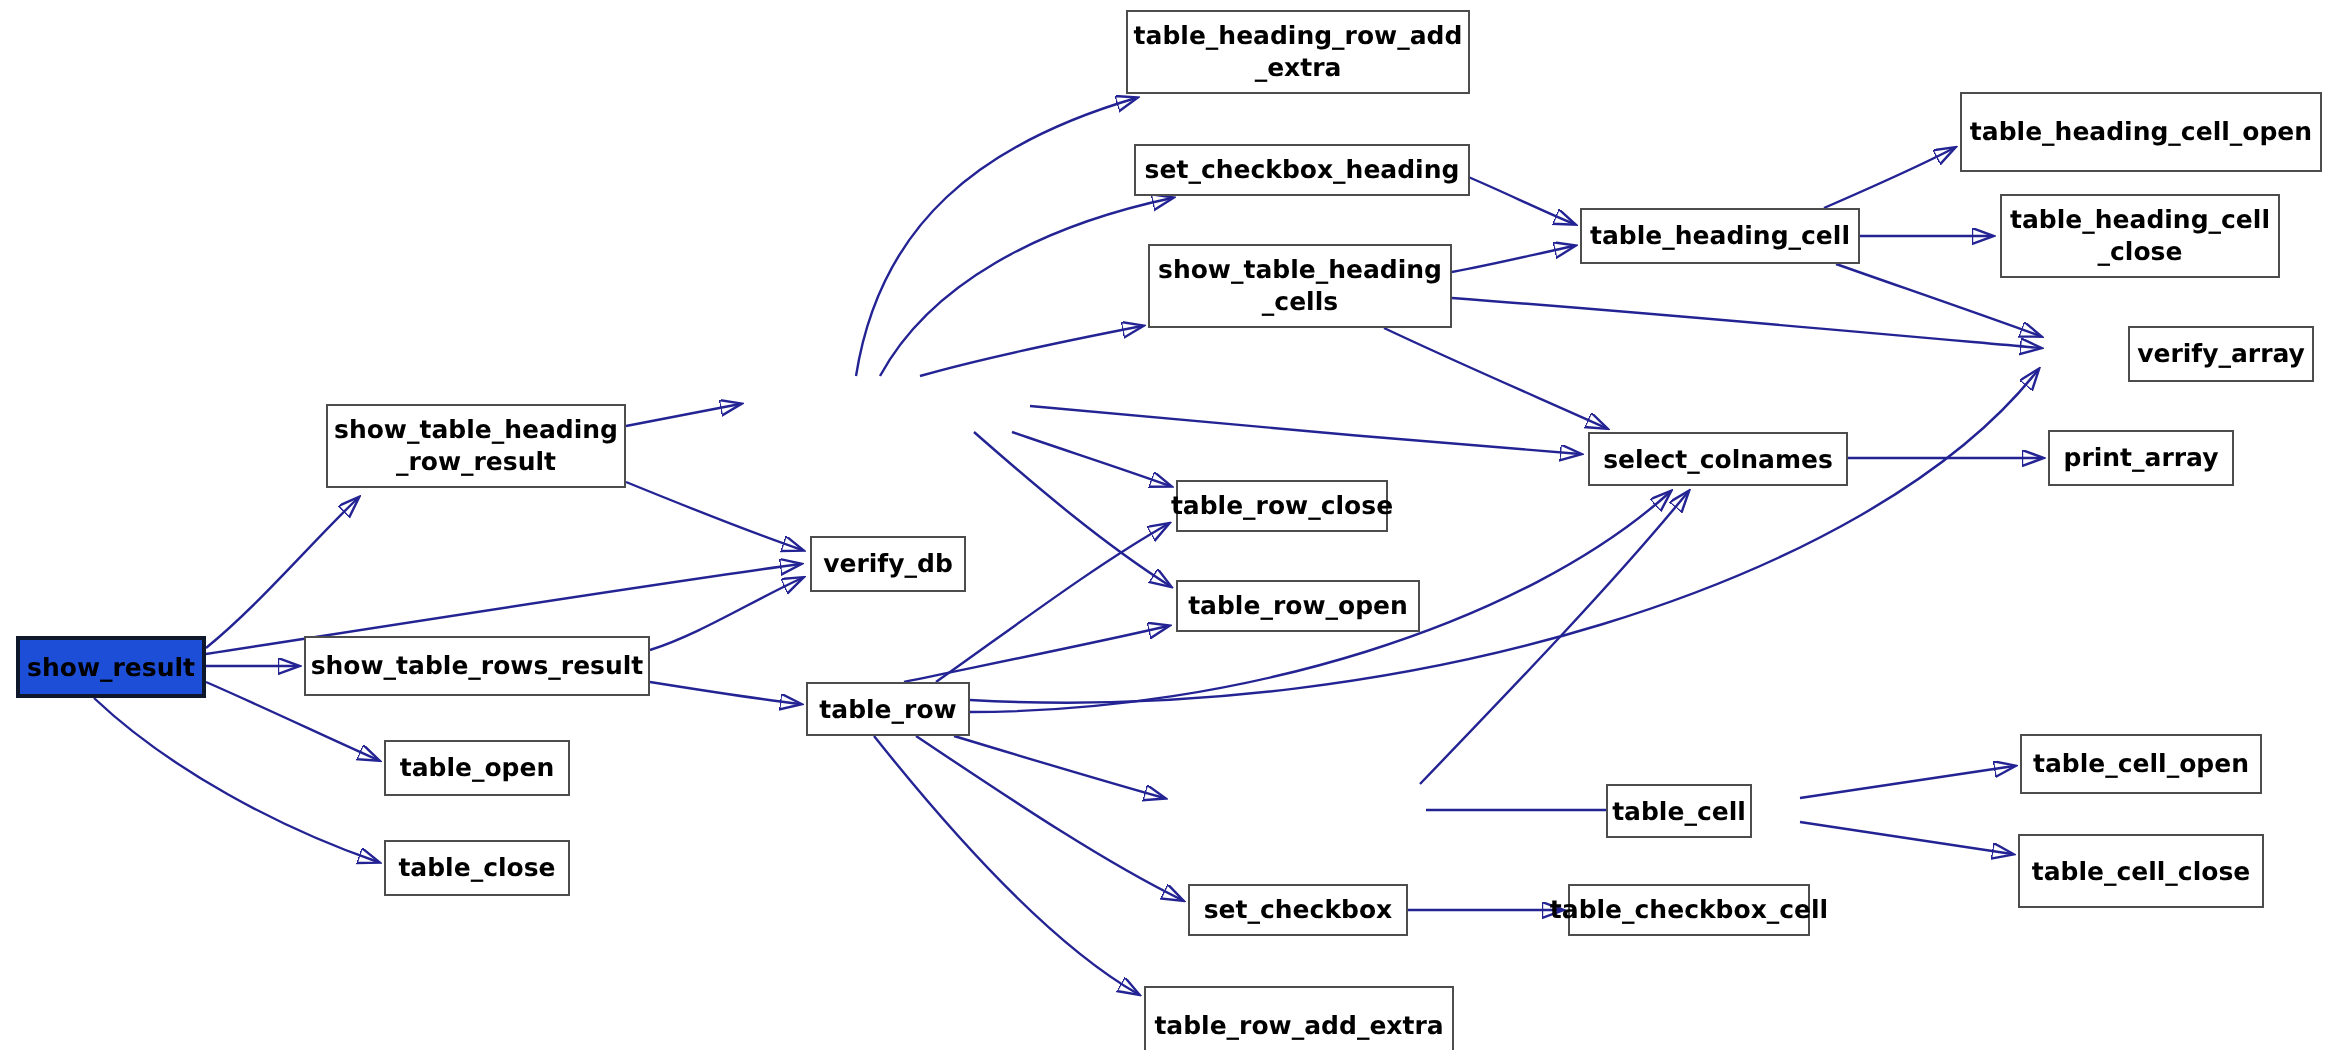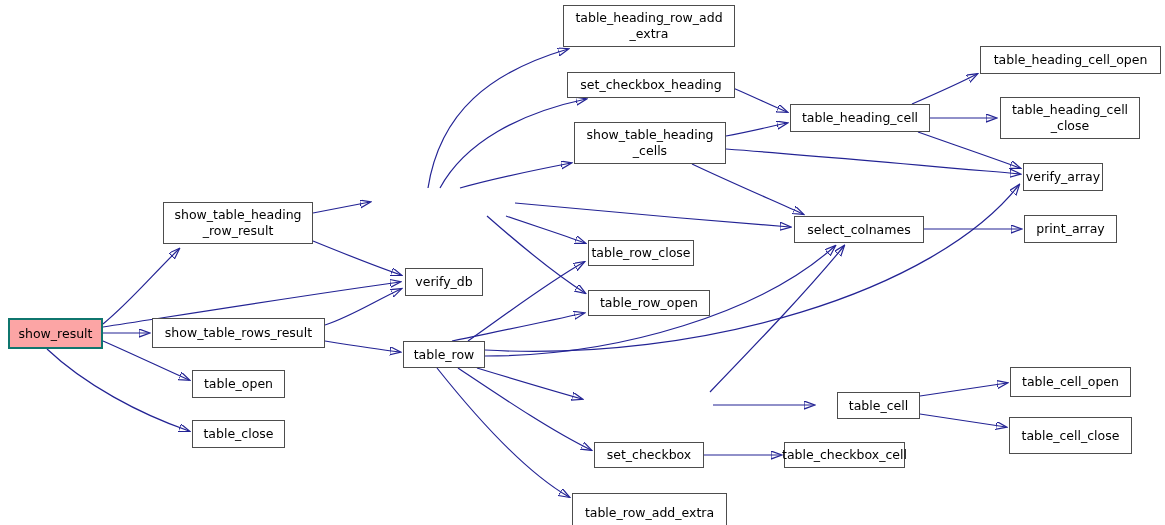--- a/index.html
+++ b/index.html
@@ -18,22 +18,22 @@
     border:1px solid #4d4d4d;
     background:#ffffff;
     color:#000000;
     display:flex;flex-direction:column;
     align-items:center;justify-content:center;
     font-size:12.5px;line-height:1.28;
     white-space:nowrap;
     cursor:pointer;
     z-index:2;
   }
-  .node span{display:block;text-align:left;}
-  .node.hl{background:#fca5a5;border:2px solid #0f766e;cursor:default;}
+  .node span{display:block;text-align:left;font-weight:bold;}
+  .node.hl{background:#1d4ed8;border:2px solid #0f172a;cursor:default;}
 </style>
 </head>
 <body>
 
 <div class="canvas">
 
   <svg class="edges" viewBox="0 0 1165 525" xmlns="http://www.w3.org/2000/svg">
     <defs>
       <marker id="arrow" markerUnits="userSpaceOnUse" markerWidth="12" markerHeight="10" refX="10" refY="4" orient="auto">
         <path d="M0,0 L11,4 L0,8 z" fill="#232394" stroke="none"></path>
@@ -138,38 +138,38 @@
   </div>
 
   <div class="node" style="left:790px;top:104px;width:140px;height:28px">
     <span>table_heading_cell</span>
   </div>
 
   <div class="node" style="left:794px;top:216px;width:130px;height:27px">
     <span>select_colnames</span>
   </div>
 
-  <div class="node" style="left:837px;top:392px;width:83px;height:27px">
+  <div class="node" style="left:803px;top:392px;width:73px;height:27px">
     <span>table_cell</span>
   </div>
 
   <div class="node" style="left:784px;top:442px;width:121px;height:26px">
     <span>table_checkbox_cell</span>
   </div>
 
-  <div class="node" style="left:980px;top:46px;width:181px;height:28px">
+  <div class="node" style="left:980px;top:46px;width:181px;height:40px">
     <span>table_heading_cell_open</span>
   </div>
 
   <div class="node" style="left:1000px;top:97px;width:140px;height:42px">
     <span>table_heading_cell</span>
     <span>_close</span>
   </div>
 
-  <div class="node" style="left:1023px;top:163px;width:80px;height:28px">
+  <div class="node" style="left:1064px;top:163px;width:93px;height:28px">
     <span>verify_array</span>
   </div>
 
   <div class="node" style="left:1024px;top:215px;width:93px;height:28px">
     <span>print_array</span>
   </div>
 
   <div class="node" style="left:1010px;top:367px;width:121px;height:30px">
     <span>table_cell_open</span>
   </div>

